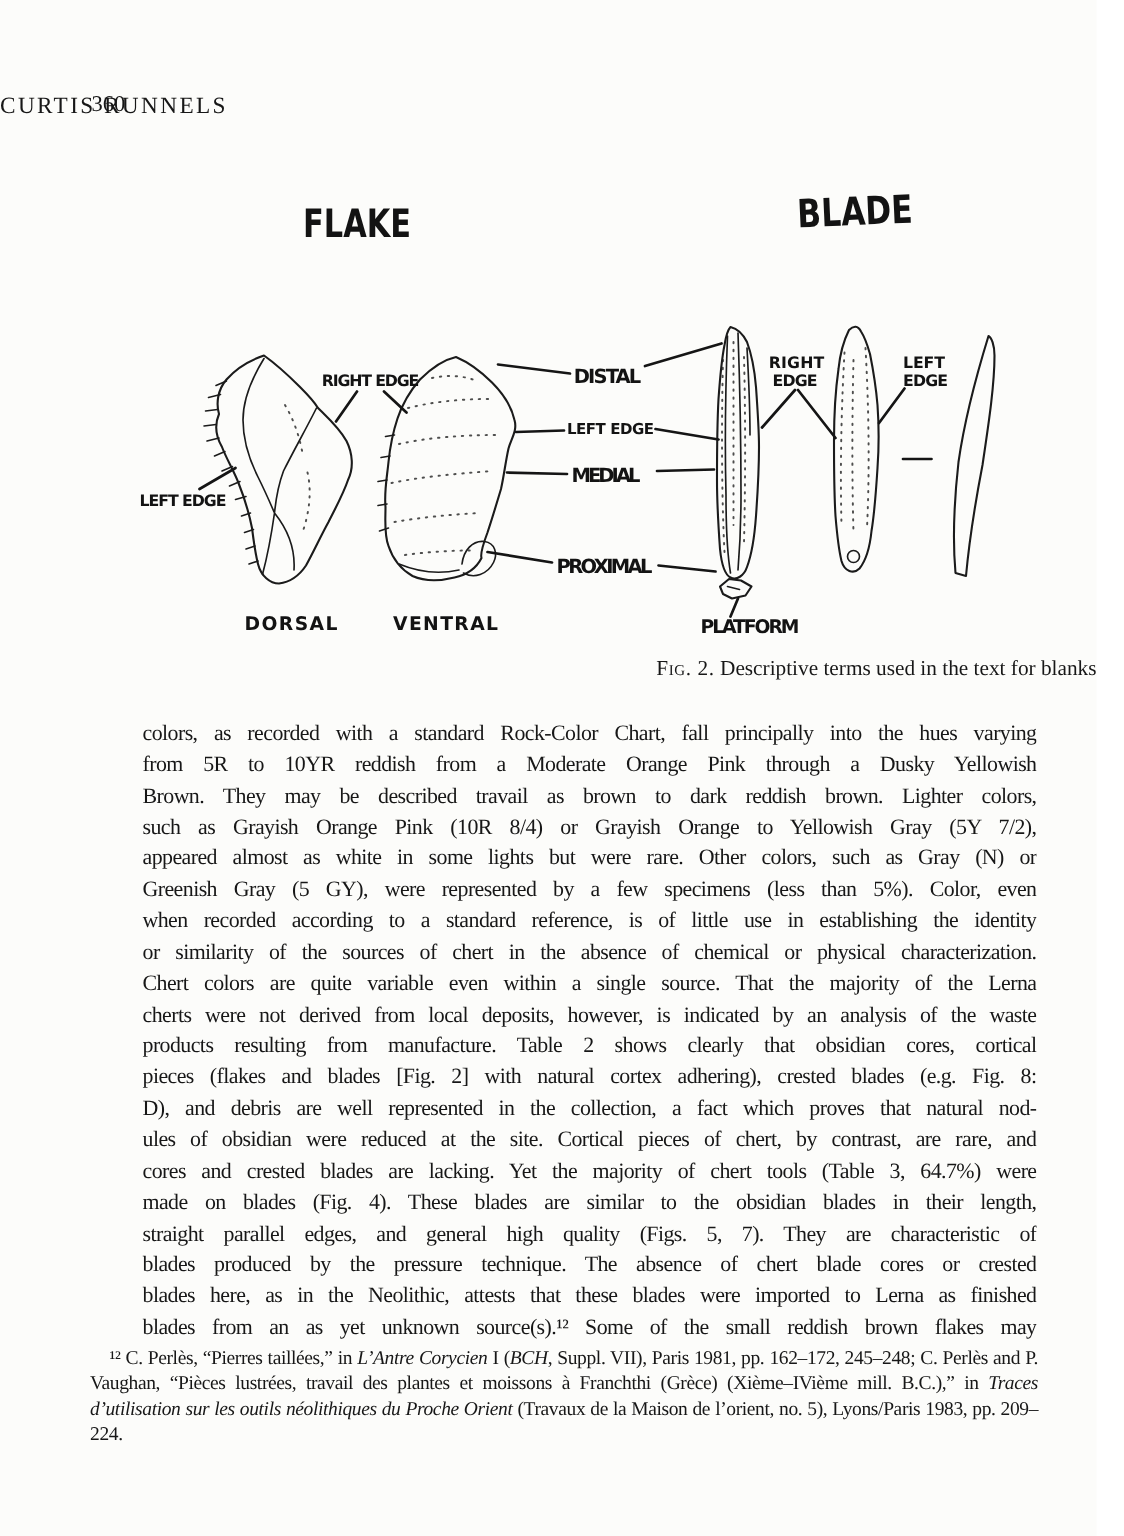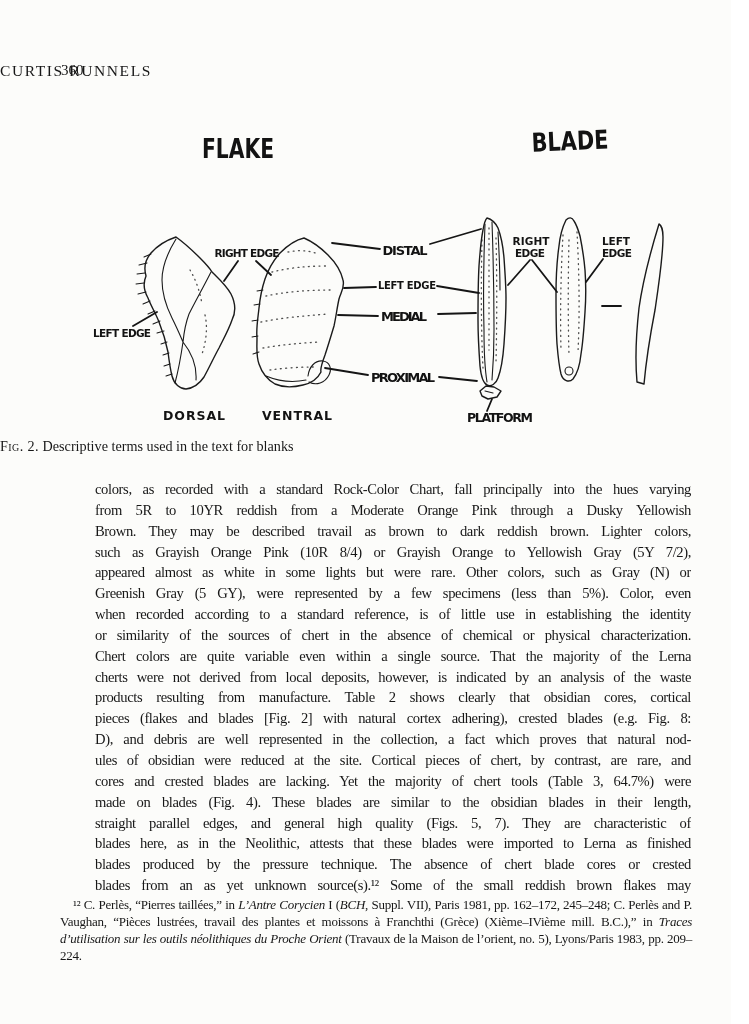--- a/index.html
+++ b/index.html
@@ -4,21 +4,21 @@
 <style>
   html,body{margin:0;padding:0;background:#ffffff;}
   .page{
     position:relative;width:731px;height:1024px;background:#fcfcfa;
     font-family:"Liberation Serif",serif;color:#171717;overflow:hidden;
   }
   .pagenum{position:absolute;left:61px;top:62px;font-size:15px;}
   .runhead{position:absolute;left:0;right:0;top:62px;text-align:left;
     font-size:15.5px;letter-spacing:1.6px;}
   .figsvg{position:absolute;left:0;top:105px;}
-  .caption{position:absolute;left:0;right:0;top:438px;text-align:left;font-size:14.2px;font-family:Liberation Serif, serif;}
+  .caption{position:absolute;left:0;right:0;top:438px;text-align:right;font-size:14.2px;font-family:Liberation Serif, serif;}
   .caption .sc{font-variant:small-caps;letter-spacing:.4px;}
   .bodyblock{position:absolute;left:60px;top:479px;width:631px;}
   .bl{
     font-size:14.6px;line-height:20.85px;height:20.85px;overflow:hidden;
     text-align:justify;text-align-last:justify;letter-spacing:-0.38px;
     white-space:normal;
     margin-left:35px;
   }
   .footnote{
     position:absolute;left:60px;top:897px;width:632px;
@@ -173,22 +173,22 @@
     <div class="bl">or similarity of the sources of chert in the absence of chemical or physical characterization.</div>
     <div class="bl">Chert colors are quite variable even within a single source. That the majority of the Lerna</div>
     <div class="bl">cherts were not derived from local deposits, however, is indicated by an analysis of the waste</div>
     <div class="bl">products resulting from manufacture. Table 2 shows clearly that obsidian cores, cortical</div>
     <div class="bl">pieces (flakes and blades [Fig. 2] with natural cortex adhering), crested blades (e.g. Fig. 8:</div>
     <div class="bl">D), and debris are well represented in the collection, a fact which proves that natural nod-</div>
     <div class="bl">ules of obsidian were reduced at the site. Cortical pieces of chert, by contrast, are rare, and</div>
     <div class="bl">cores and crested blades are lacking. Yet the majority of chert tools (Table 3, 64.7%) were</div>
     <div class="bl">made on blades (Fig. 4). These blades are similar to the obsidian blades in their length,</div>
     <div class="bl">straight parallel edges, and general high quality (Figs. 5, 7). They are characteristic of</div>
+    <div class="bl">blades produced by the pressure technique. The absence of chert blade cores or crested</div>
     <div class="bl">blades here, as in the Neolithic, attests that these blades were imported to Lerna as finished</div>
-    <div class="bl">blades produced by the pressure technique. The absence of chert blade cores or crested</div>
     <div class="bl">blades from an as yet unknown source(s).¹² Some of the small reddish brown flakes may</div>
   </div>
 
   <div class="footnote">
     <span>¹² C. Perlès, “Pierres taillées,” in </span><i>L’Antre Corycien</i><span> I (</span><i>BCH</i><span>, Suppl. VII), Paris 1981, pp. 162–172, 245–248; C. Perlès and P. Vaughan, “Pièces lustrées, travail des plantes et moissons à Franchthi (Grèce) (Xième–IVième mill. B.C.),” in </span><i>Traces d’utilisation sur les outils néolithiques du Proche Orient</i><span> (Travaux de la Maison de l’orient, no. 5), Lyons/Paris 1983, pp. 209–224.</span>
   </div>
 
 </div>
 
 </body></html>

